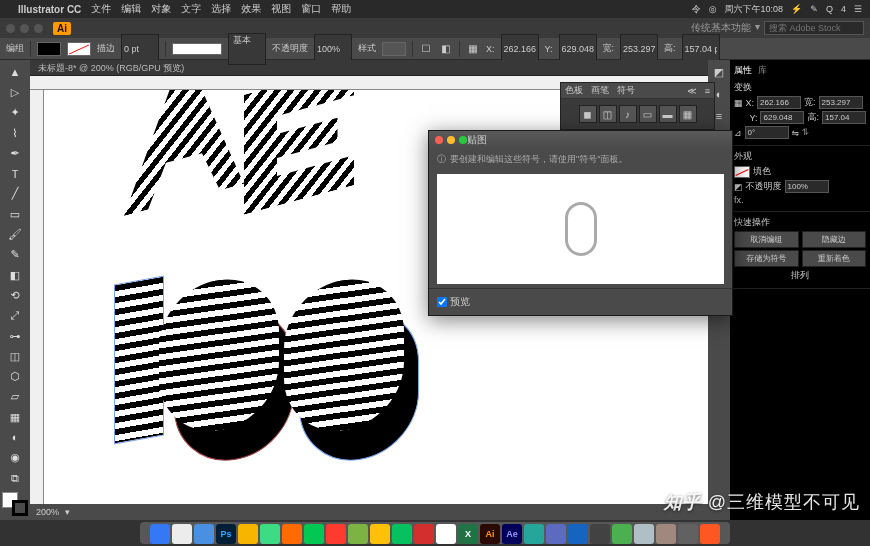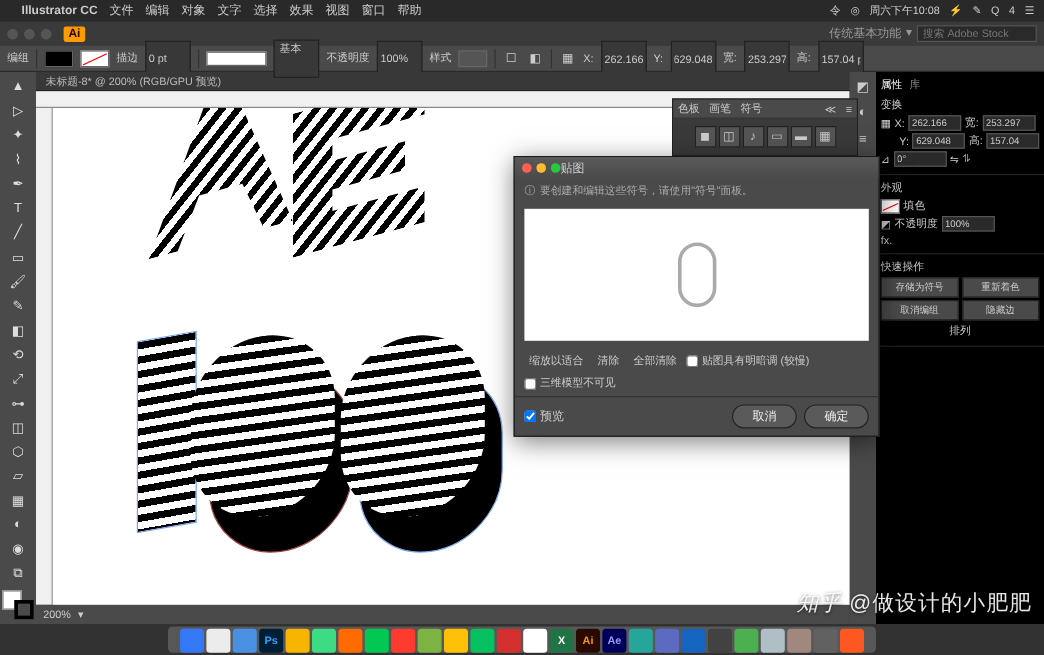--- a/index.html
+++ b/index.html
@@ -93,21 +93,21 @@
 .dlg-preview-shape { width: 32px; height: 54px; border: 3px solid #aaa; border-radius: 16px; }
 .dlg-options { display: flex; align-items: center; padding: 4px 8px; gap: 4px; font-size: 9px; flex-wrap: wrap; }
 .dlg-link { color: #ccc; padding: 2px 4px; }
 .dlg-check { display: flex; align-items: center; gap: 3px; }
 .dlg-check input { width: 10px; height: 10px; }
 .dlg-footer { display: flex; justify-content: space-between; align-items: center; padding: 6px 8px; border-top: 1px solid #333; }
 .dlg-btn { background: #5a5a5a; border: 1px solid #222; border-radius: 10px; padding: 2px 16px; font-size: 10px; color: #eee; }
 
 
 .watermark { position: absolute; right: 10px; bottom: 32px; font-size: 18px; color: rgba(255,255,255,0.9); font-weight: 300; text-shadow: 0 1px 3px rgba(0,0,0,0.6); letter-spacing: 1px; }
-.zhihu { font-style: italic; font-weight: normal; margin-right: 6px; }
+.zhihu { font-style: italic; font-weight: bold; margin-right: 6px; }
 
 
 .dock { position: absolute; bottom: 0; left: 0; right: 0; height: 26px; display: flex; align-items: flex-end; justify-content: center; gap: 2px; padding-bottom: 2px; }
 .dock-bg { position: absolute; bottom: 2px; height: 22px; left: 140px; right: 140px; background: rgba(200,200,200,0.25); border-radius: 4px; }
 .dock-icon { width: 20px; height: 20px; border-radius: 3px; position: relative; z-index: 1; display: flex; align-items: center; justify-content: center; font-size: 9px; font-weight: bold; color: #fff; }
 
 .panel-right-wrap { display: flex; }
 .panel-icon-col { width: 22px; background: #4a4a4a; display: flex; flex-direction: column; align-items: center; padding-top: 4px; gap: 6px; }
 .panel-icon-col span { width: 16px; height: 16px; display: flex; align-items: center; justify-content: center; font-size: 11px; color: #ccc; }
 </style>
@@ -286,26 +286,26 @@
           <span>不透明度</span>
           <input class="panel-input" value="100%" style="">
         </div>
         <div class="panel-row">
           <span>fx.</span>
         </div>
       </div>
       <div class="panel">
         <div>快速操作</div>
         <div class="panel-row">
+          <div class="panel-btn">取消编组</div>
+          <div class="panel-btn">隐藏边</div>
+        </div>
+        <div class="panel-row">
           <div class="panel-btn">存储为符号</div>
           <div class="panel-btn">重新着色</div>
-        </div>
-        <div class="panel-row">
-          <div class="panel-btn">取消编组</div>
-          <div class="panel-btn">隐藏边</div>
         </div>
         <div class="panel-row" style="justify-content:center">
           <span>排列</span>
         </div>
       </div>
     </div>
   </div>
 </div>
 
 <div class="sym-mini">
@@ -336,47 +336,30 @@
       </div>
     <span class="dlg-title">贴图</span>
   </div>
   <div class="dlg-hint">
     <span>ⓘ</span>
     <span>要创建和编辑这些符号，请使用"符号"面板。</span>
   </div>
   <div class="dlg-preview">
     <div class="dlg-preview-shape"></div>
   </div>
-  <div class="dlg-options">
-    <span class="dlg-link">缩放以适合</span>
-    <span class="dlg-link">清除</span>
-    <span class="dlg-link">全部清除</span>
-    <label class="dlg-check">
-        <input type="checkbox" style="">
-        <span>贴图具有明暗调 (较慢)</span>
-      </label>
-    <label class="dlg-check">
-        <input type="checkbox" style="">
-        <span>三维模型不可见</span>
-      </label>
-  </div>
   <div class="dlg-footer">
     <label class="dlg-check">
         <input type="checkbox" checked="" style="">
         <span>预览</span>
       </label>
-    <div style="display:flex;gap:6px">
-      <button class="dlg-btn">取消</button>
-      <button class="dlg-btn">确定</button>
-    </div>
   </div>
 </div>
 
 <div class="watermark">
-  <span class="zhihu">知乎</span><span>@做设计的小肥肥</span>
+  <span class="zhihu">知乎</span><span>@三维模型不可见</span>
 </div>
 
 <div class="dock">
   <div class="dock-bg"></div>
 <div class="dock-icon" style="background: rgb(52, 120, 246);"></div>
     <div class="dock-icon" style="background: rgb(236, 236, 236);"></div>
     <div class="dock-icon" style="background: rgb(74, 144, 226);"></div>
     <div class="dock-icon" style="background: rgb(0, 30, 54); color: rgb(49, 168, 255);">Ps</div>
     <div class="dock-icon" style="background: rgb(247, 181, 0);"></div>
     <div class="dock-icon" style="background: rgb(61, 220, 132);"></div>

